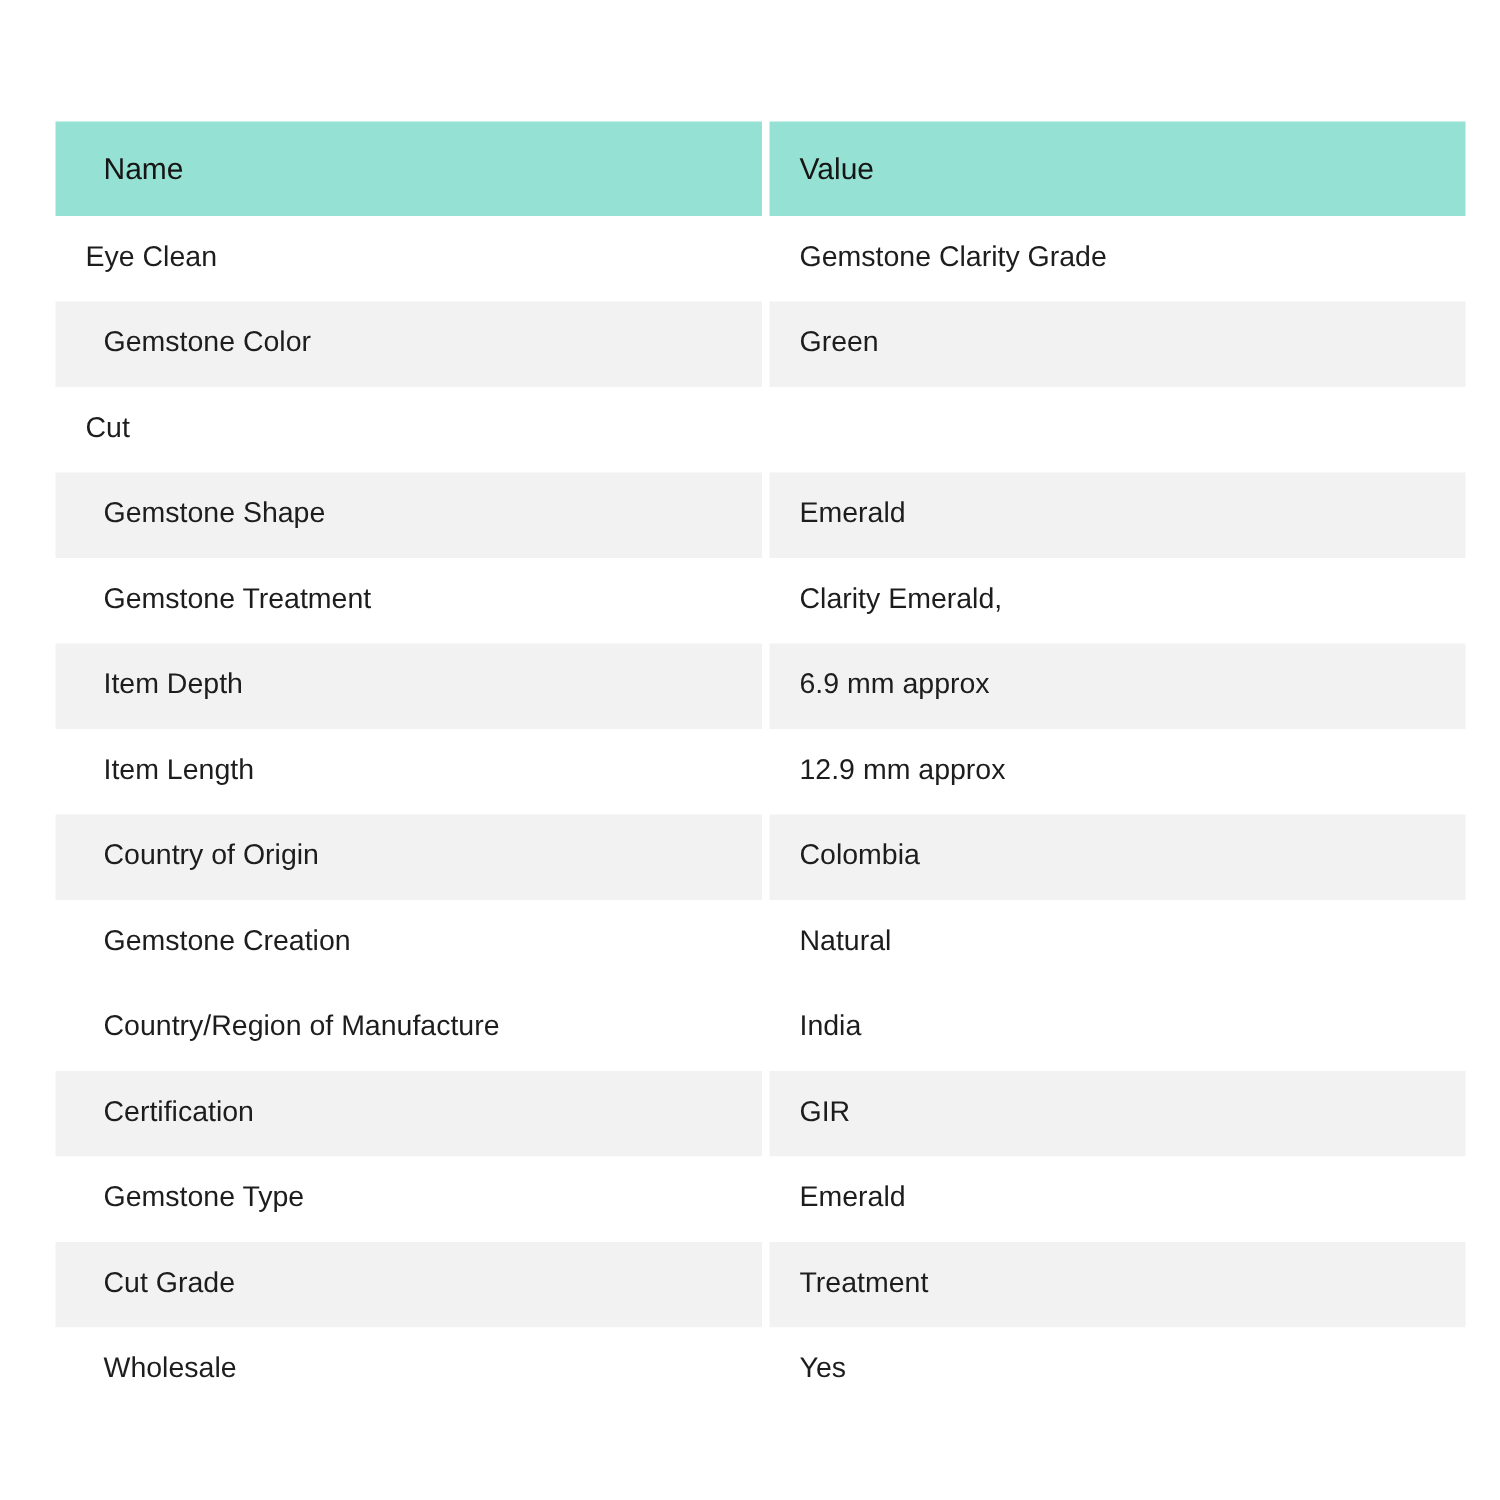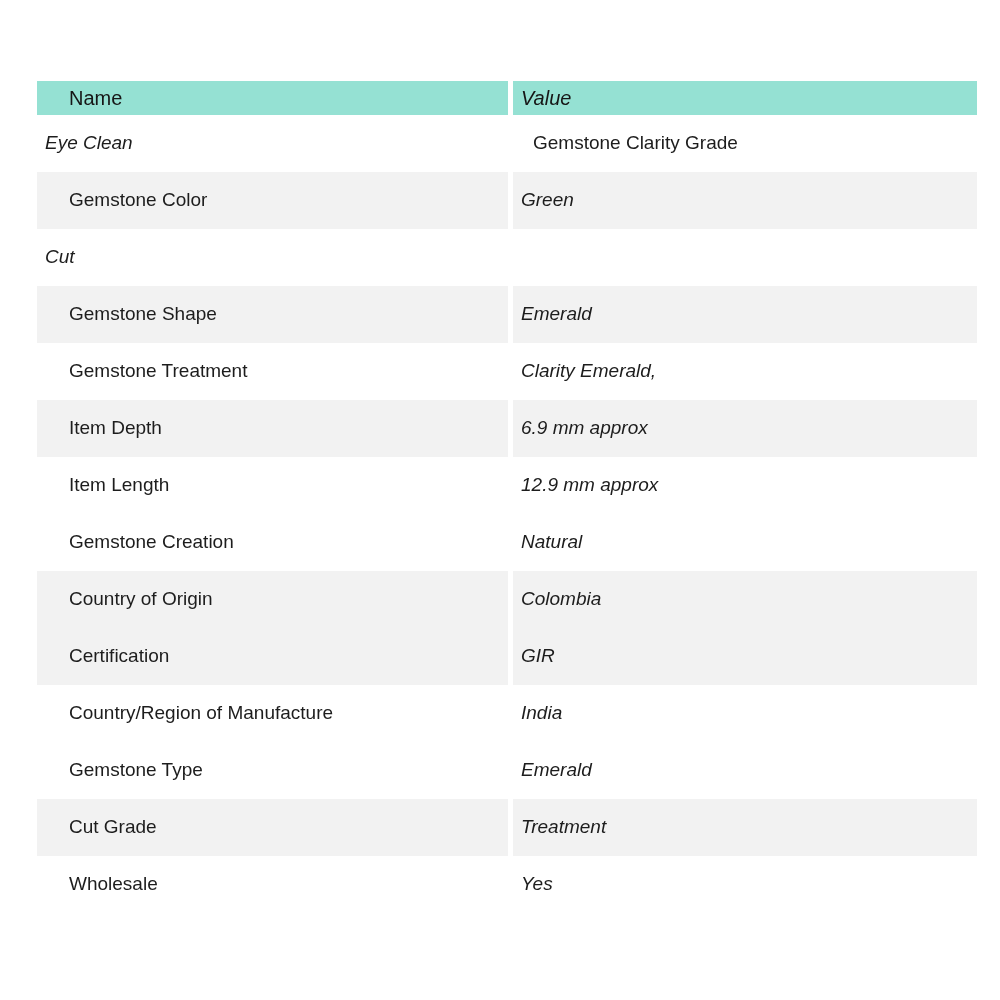--- a/index.html
+++ b/index.html
@@ -15,41 +15,40 @@
     position: absolute;
     left: 37px;
     top: 81px;
     width: 940px;
   }
   .t-row {
     display: flex;
     height: 57px;
   }
   .t-row.header {
-    height: 34px;
+    height: 63px;
   }
   .cell {
     display: flex;
     align-items: center;
     box-sizing: border-box;
     color: #1d1d1d;
     font-size: 19px;
     line-height: 1.2;
     white-space: nowrap;
     overflow: hidden;
   }
   .name-cell {
     width: 471px;
     margin-right: 5px;   
     padding-left: 32px;
   }
   .value-cell {
     flex: 1;
-    padding-left: 8px;
-    font-style: italic;
+    padding-left: 20px;
   }
   .t-row.header .cell {
     font-size: 20px;
     color: #161616;
   }
   
   .t-row.header .cell { background: var(--header-bg); }
   .t-row.odd  .cell   { background: var(--row-bg); }
   .t-row.even .cell   { background: var(--row-alt-bg); }
 </style>
@@ -90,38 +89,38 @@
     <div class="cell name-cell">Item Depth</div>
     <div class="cell value-cell">6.9 mm approx</div>
   </div>
 
   <div class="t-row odd">
     <div class="cell name-cell">Item Length</div>
     <div class="cell value-cell">12.9 mm approx</div>
   </div>
 
 
+  <div class="t-row even">
+    <div class="cell name-cell">Country of Origin</div>
+    <div class="cell value-cell">Colombia</div>
+  </div>
+
   <div class="t-row odd">
     <div class="cell name-cell">Gemstone Creation</div>
     <div class="cell value-cell">Natural</div>
   </div>
 
-  <div class="t-row even">
-    <div class="cell name-cell">Country of Origin</div>
-    <div class="cell value-cell">Colombia</div>
+  <div class="t-row odd">
+    <div class="cell name-cell">Country/Region of Manufacture</div>
+    <div class="cell value-cell">India</div>
   </div>
 
   <div class="t-row even">
     <div class="cell name-cell">Certification</div>
     <div class="cell value-cell">GIR</div>
-  </div>
-
-  <div class="t-row odd">
-    <div class="cell name-cell">Country/Region of Manufacture</div>
-    <div class="cell value-cell">India</div>
   </div>
 
   <div class="t-row odd">
     <div class="cell name-cell">Gemstone Type</div>
     <div class="cell value-cell">Emerald</div>
   </div>
 
   <div class="t-row even">
     <div class="cell name-cell">Cut Grade</div>
     <div class="cell value-cell">Treatment</div>

